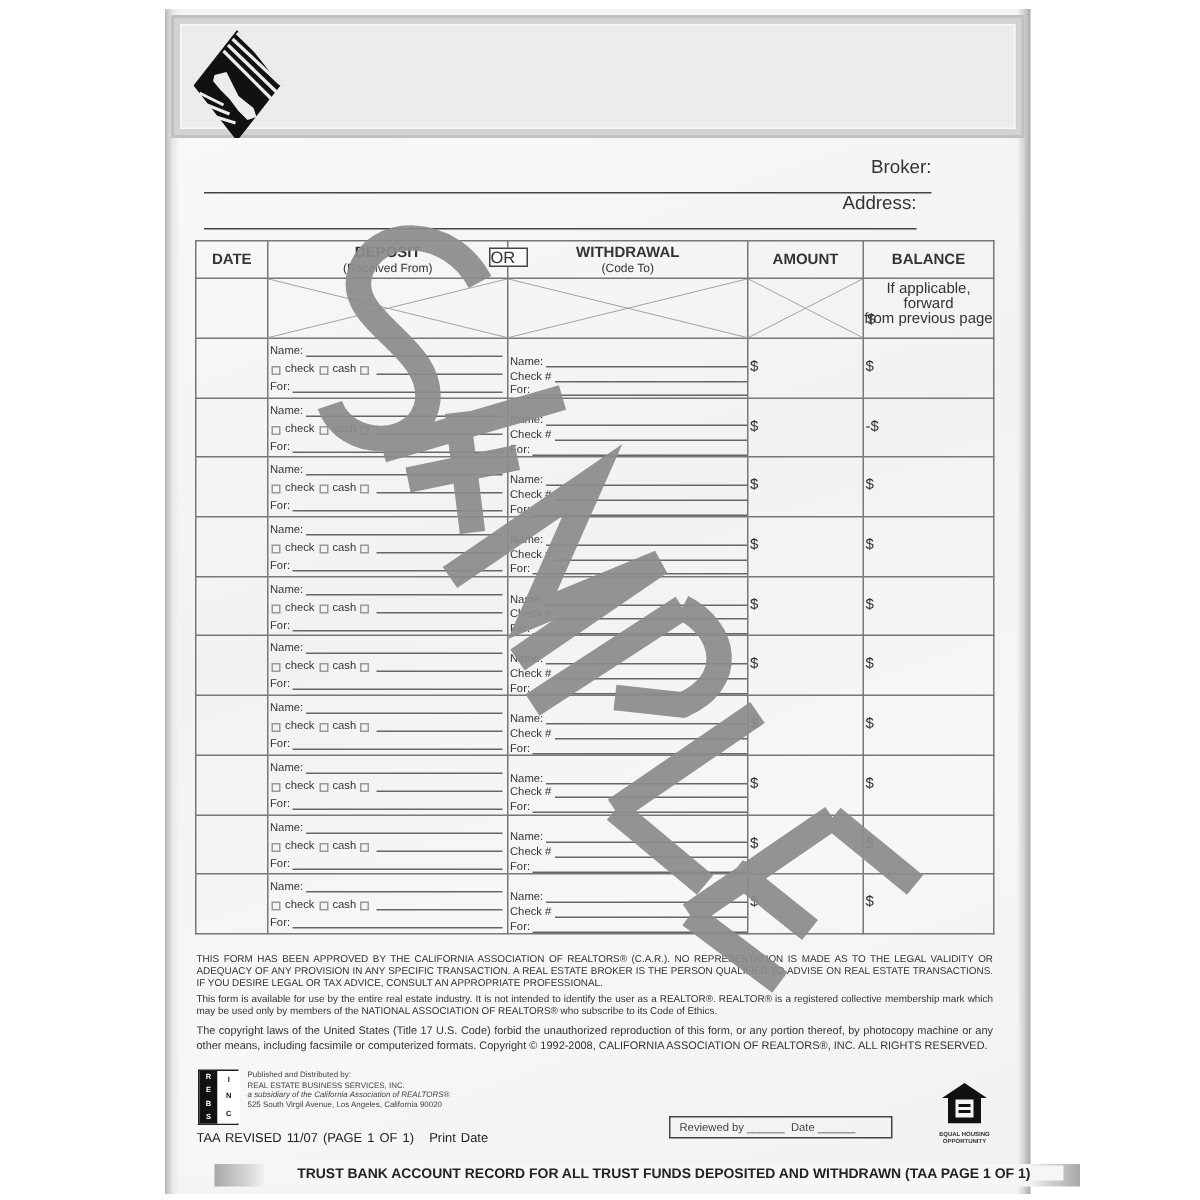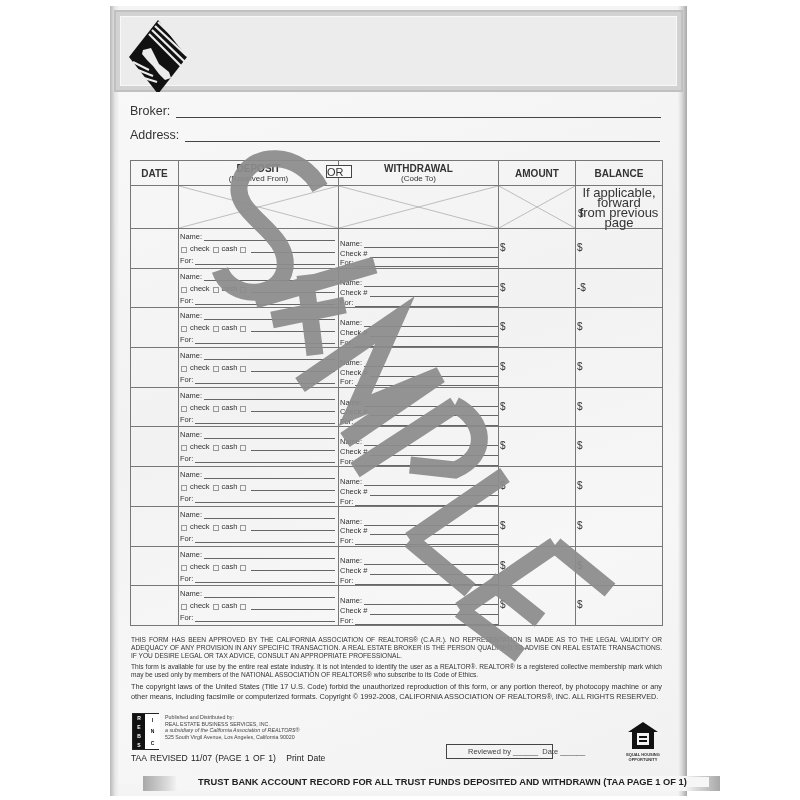--- a/index.html
+++ b/index.html
@@ -26,58 +26,58 @@
   }
   .logo { position: absolute; left: 8px; top: 3px; width: 58px; height: 74px; }
   .logo-text {
     position: absolute; left: 73px; top: 20px;
     font-family: "Liberation Serif", serif; font-size: 11.5px; letter-spacing: 2.2px; line-height: 14px; color: #333;
   }
   .title-block { position: absolute; left: 180px; top: 24px; width: 300px; text-align: center; }
   .title-line { font-size: 11.6px; font-weight: bold; line-height: 12px; color: #222; }
   .title-sub { font-size: 6.5px; font-weight: bold; margin-top: 5px; color: #333; }
 
-  .field-row { position: absolute; left: 130px; font-size: 12.5px; color: #333; display: flex; align-items: flex-end; }
+  .field-row { position: absolute; left: 130px; font-size: 12.5px; color: #333; display: flex; align-items: flex-end; flex-direction: column; }
   .field-line { border-bottom: 1px solid #444; height: 11px; margin-left: 6px; }
 
   table.ledger {
     position: absolute; left: 130px; top: 160px; width: 532px; border-collapse: collapse;
     font-size: 8px; color: #333; table-layout: fixed;
   }
   table.ledger td, table.ledger th { border: 1px solid #777; padding: 0; vertical-align: top; }
   table.ledger th { height: 25px; font-size: 10px; font-weight: bold; vertical-align: middle; text-align: center; position: relative; }
   th .sub { display: block; font-size: 8px; font-weight: normal; }
   .or-box {
     position: absolute; right: -14px; top: 4px; width: 26px; height: 13px; border: 1px solid #444;
     background: #fafafa; font-size: 11px; font-weight: normal; line-height: 12px; text-align: left; z-index: 2;
   }
   tr.fwd td { height: 40px; position: relative; }
   .xcell svg { position: absolute; left: 0; top: 0; width: 100%; height: 100%; }
-  .fwd-note { font-size: 13px; text-align: center; padding-top: 2px; line-height: 10px; }
+  .fwd-note { font-size: 10px; text-align: center; padding-top: 2px; line-height: 10px; }
   .fwd-dollar { font-size: 10px; position: absolute; left: 2px; top: 22px; }
   tr.entry td { height: 39.7px; position: relative; }
   .dep-line { display: flex; align-items: flex-end; height: 12px; padding-left: 1px; font-size: 7.5px; }
   .dep-line .fill { flex: 1; border-bottom: 1px solid #666; height: 8px; margin-left: 2px; margin-right: 3px; }
   .chk { display: inline-block; width: 6px; height: 6px; border: 1px solid #999; margin-right: 3px; margin-left: 1px; }
   .wd-line { display: flex; align-items: flex-end; height: 9.8px; padding-left: 1px; font-size: 7.5px; }
   .wd-line .fill { flex: 1; border-bottom: 1px solid #666; height: 7px; margin-left: 2px; }
   .money { font-size: 10px; position: absolute; left: 1px; top: 13px; }
 
   .disclaimer { position: absolute; left: 131px; top: 636px; width: 531px; font-size: 6.6px; line-height: 8px; color: #333; text-align: justify; }
   .disclaimer p { margin-bottom: 3px; }
   .disclaimer p.big { font-size: 7.3px; line-height: 9.5px; }
 
   .rebs { position: absolute; left: 132px; top: 713px; width: 27px; height: 37px; display: grid; grid-template-columns: 12px 15px; border: 1px solid #222; }
   .rebs .l { background: #111; color: #fff; font-size: 5px; font-weight: bold; display: flex; flex-direction: column; justify-content: space-around; align-items: center; }
   .rebs .r { background: #fff; color: #111; font-size: 5px; font-weight: bold; display: flex; flex-direction: column; justify-content: space-around; align-items: center; }
   .publisher { position: absolute; left: 165px; top: 714px; font-size: 5.3px; line-height: 6.5px; color: #444; }
   .publisher .it { font-style: italic; }
 
   .revised { position: absolute; left: 131px; top: 753px; font-size: 8.6px; font-weight: normal; color: #222; word-spacing: 1px; }
-  .reviewed-box { position: absolute; left: 446px; top: 744px; width: 107px; height: 15px; border: 1px solid #444; font-size: 7.5px; color: #444; padding: 2px 21px; white-space: nowrap; }
+  .reviewed-box { position: absolute; left: 446px; top: 744px; width: 149px; height: 15px; border: 1px solid #444; font-size: 7.5px; color: #444; padding: 2px 6px; white-space: nowrap; }
 
   .eho { position: absolute; left: 625px; top: 722px; width: 36px; text-align: center; }
   .eho-text { font-size: 4px; font-weight: bold; line-height: 4.5px; color: #333; }
 
   .bottom-title {
     position: absolute; left: 110px; top: 776px; width: 577px; height: 15px;
     background: linear-gradient(90deg, #a8a8a8 0%, #d8d8d8 4%, #f6f6f6 6%, #f6f6f6 94%, #d8d8d8 96%, #a8a8a8 100%);
     margin-left: 33px;
   }
   .bottom-title span { position: absolute; left: 33px; right: 11px; top: 1px; font-size: 9.3px; font-weight: bold; color: #222; white-space: nowrap; background: #f6f6f6; text-align: center; }

